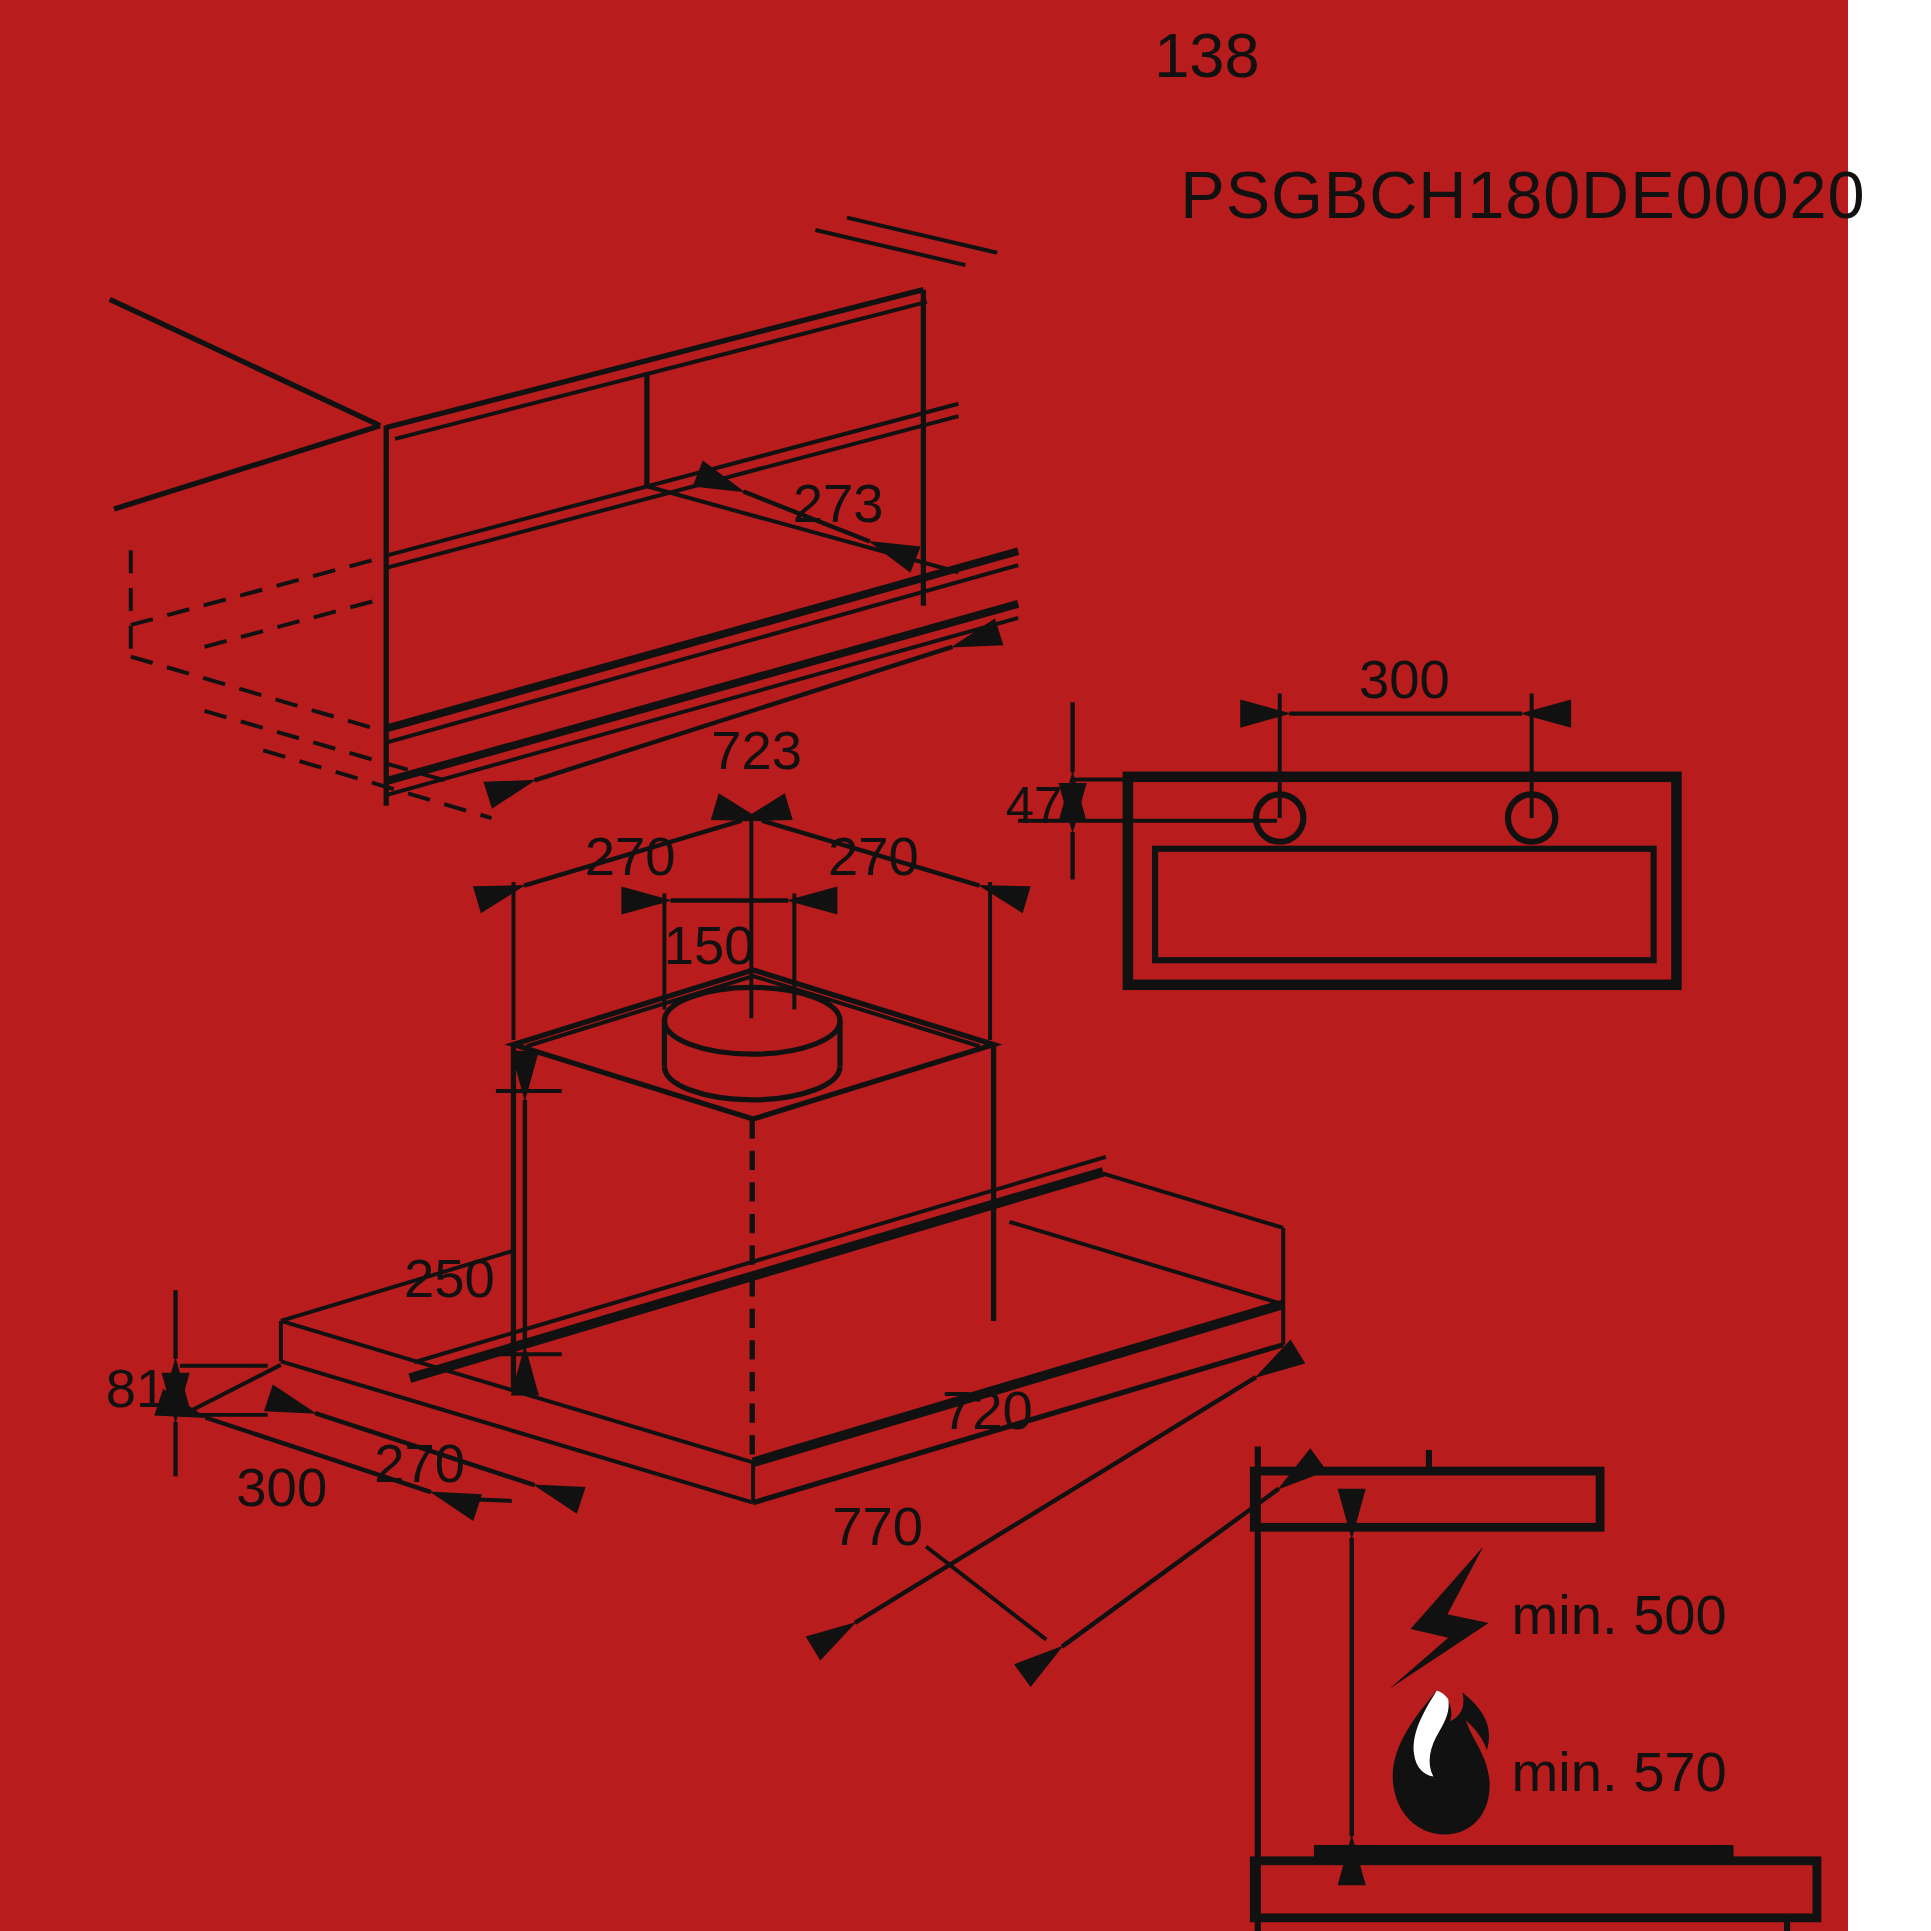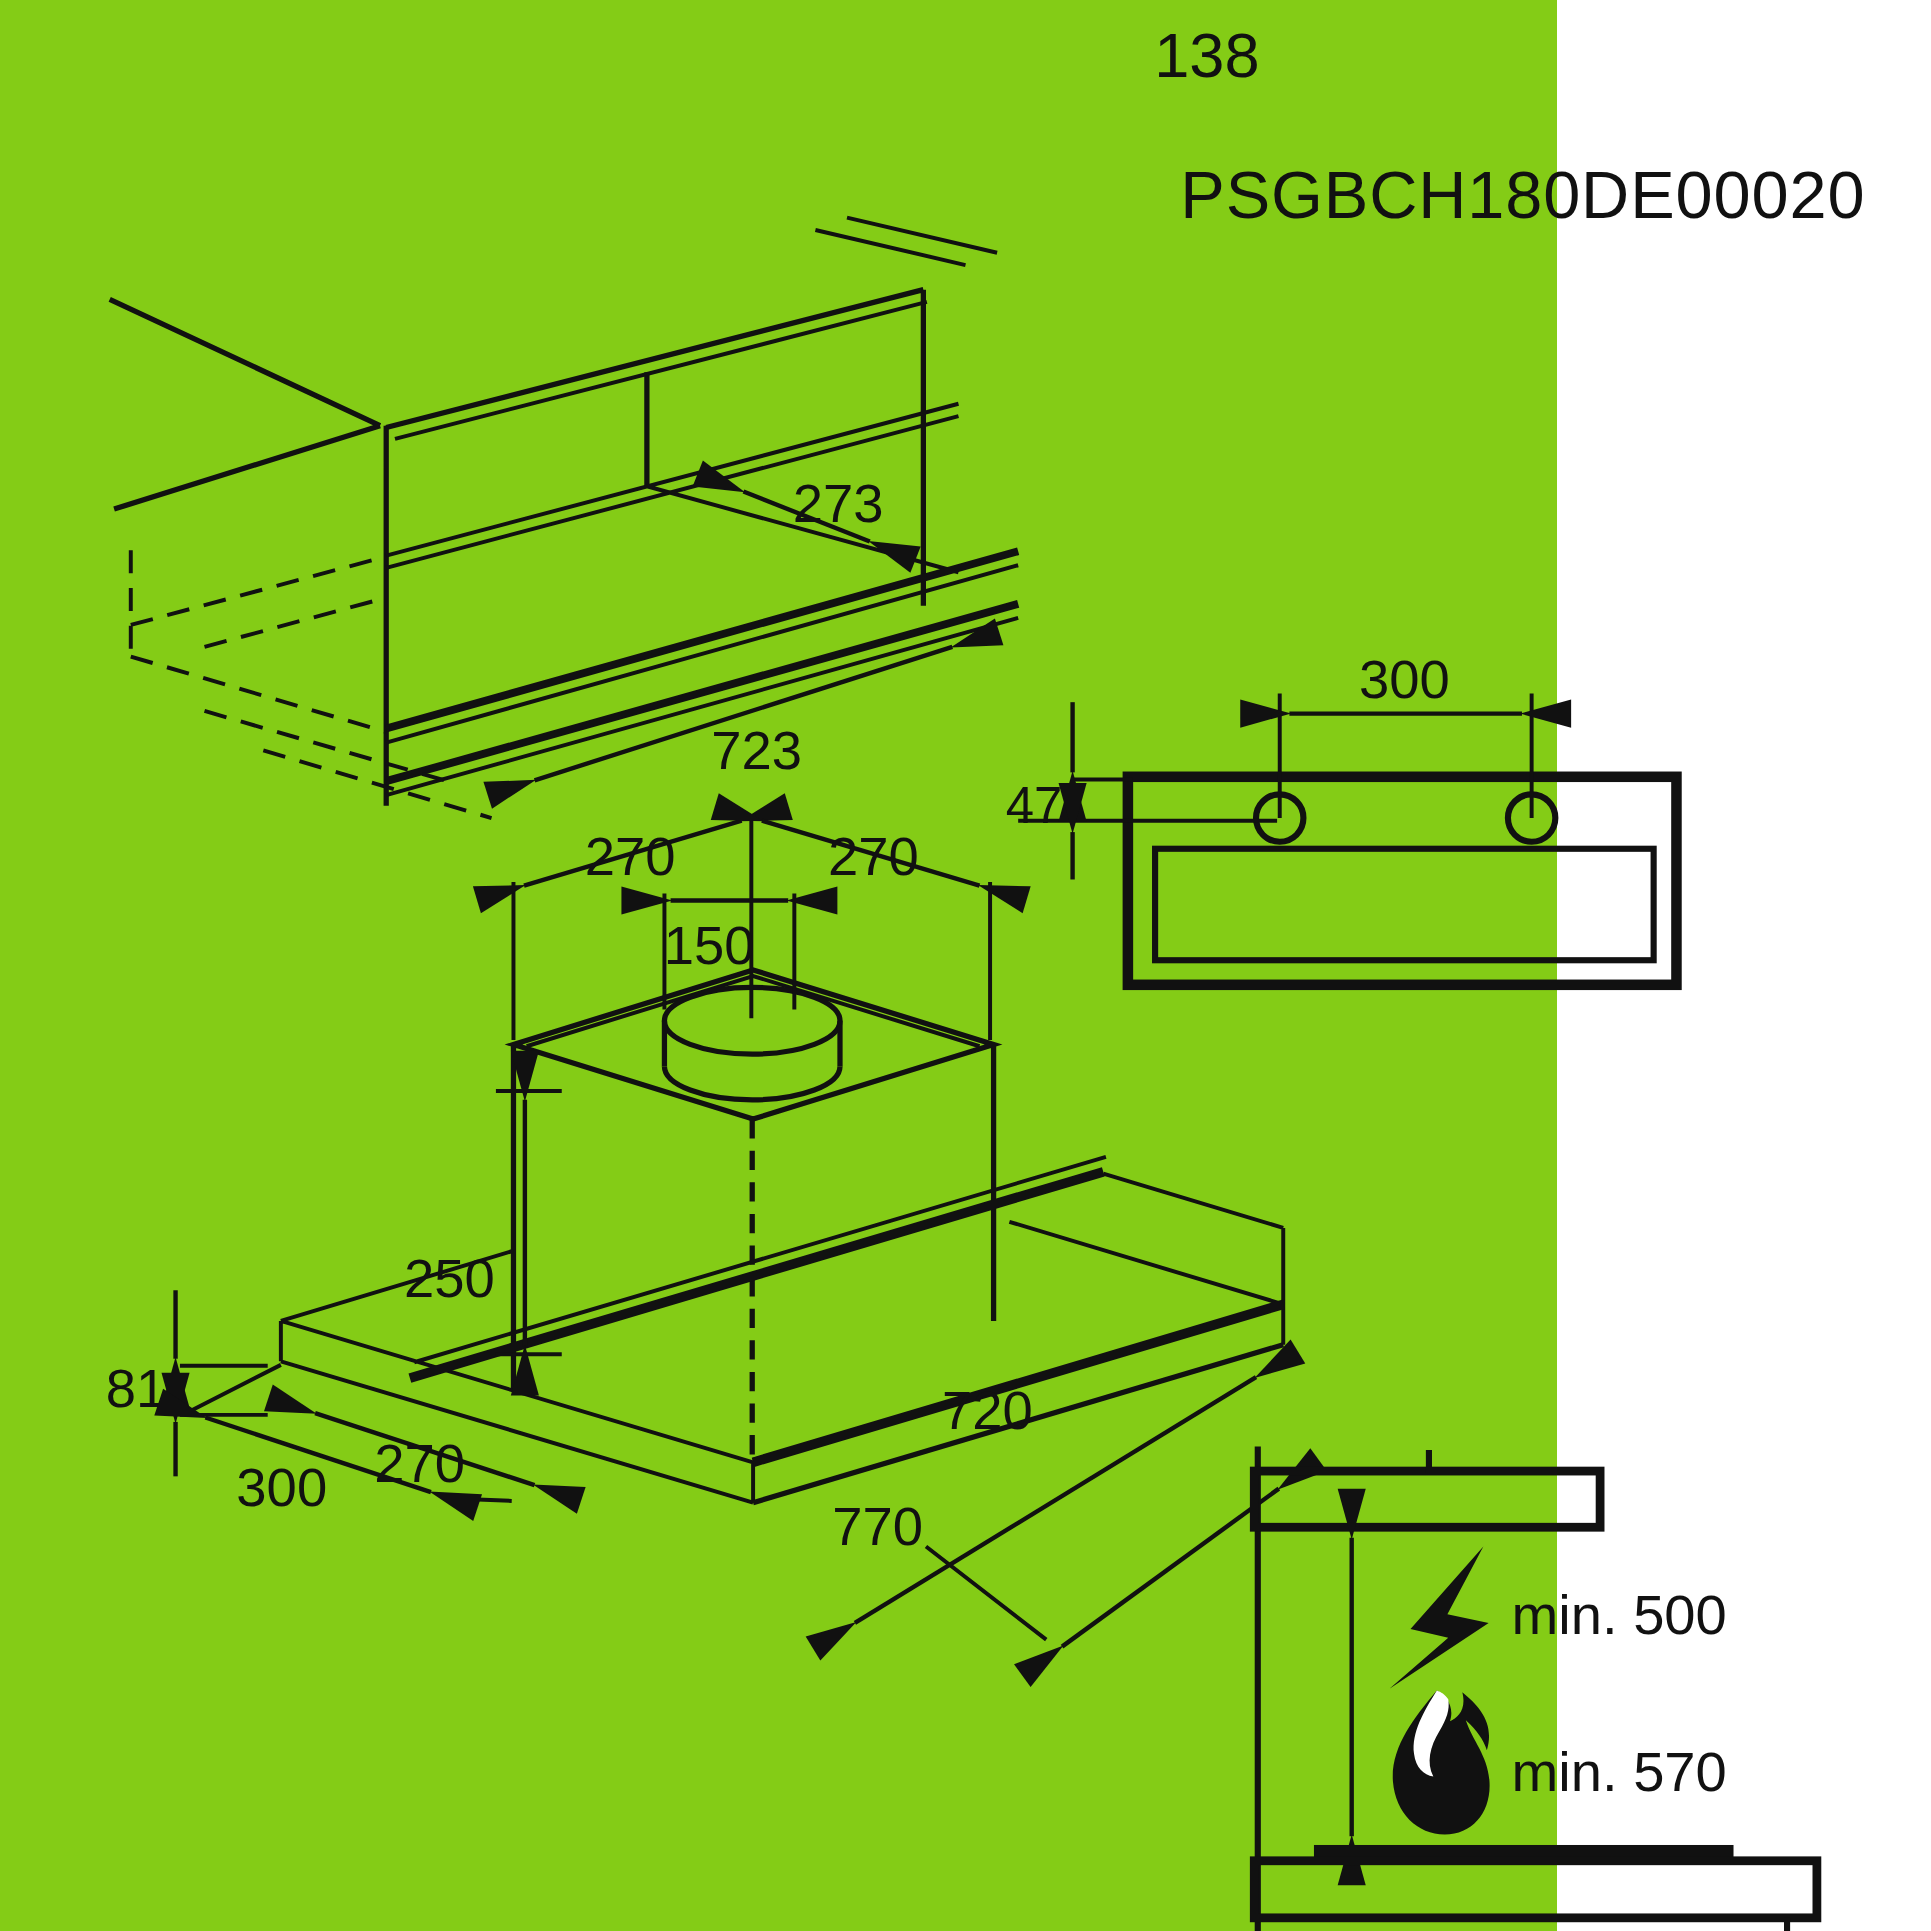--- a/index.html
+++ b/index.html
@@ -1,17 +1,17 @@
 <!DOCTYPE html>
 <html style="font-size:14px"><head>
 <meta charset="utf-8">
 <style>
   html,body{margin:0;padding:0;background:#ffffff;}
-  .page{width:1557px;height:1931px;position:relative;background:#84cc16;
-        font-family:"Liberation Sans", sans-serif;}
+  .page{width:1828px;height:1931px;position:relative;background:#b91c1c;
+        font-family:"Liberation Sans", sans-serif;padding-left:20px;}
   svg{position:absolute;left:0;top:0;}
   text{fill:#111111;font-family:"Liberation Sans", sans-serif;}
   .dim{font-size:62px;}
   .dim-small{font-size:58px;}
   .hdr{font-size:76px;}
   .pg{font-size:72px;}
   .min{font-size:64px;}
   .ln{stroke:#111111;fill:none;}
 </style>
 </head>

